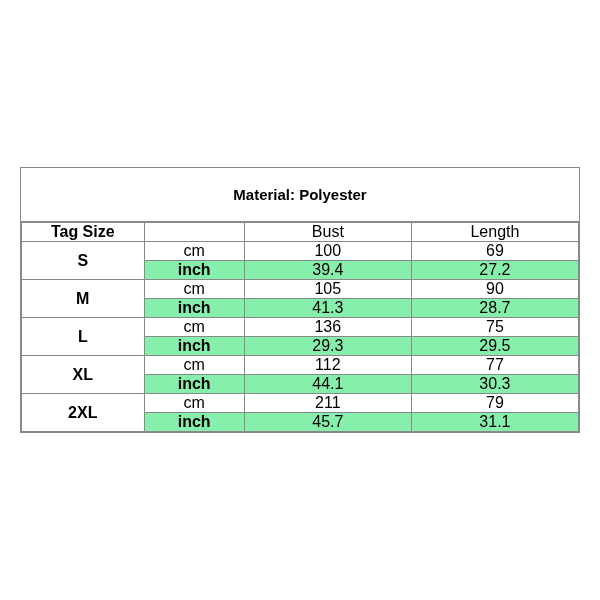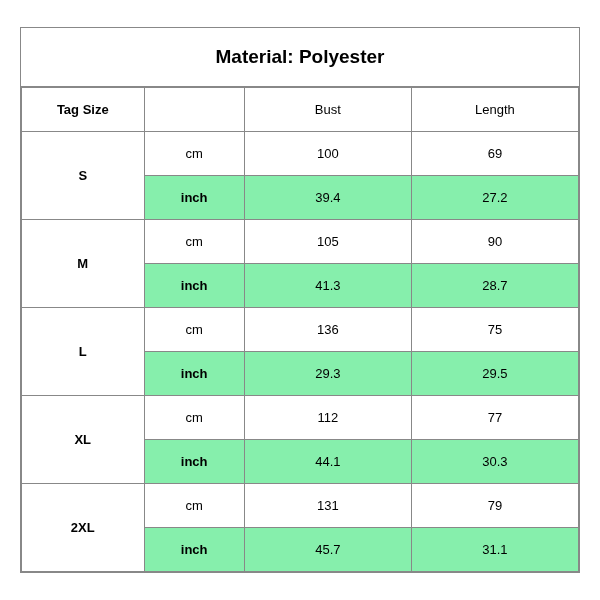--- a/index.html
+++ b/index.html
@@ -15,31 +15,31 @@
     .outer-container {
       border: 1px solid #888;
       width: 560px;
       margin: 20px auto;
     }
     .title-row {
       text-align: center;
       padding: 18px 10px;
       border-bottom: 1px solid #888;
       font-weight: bold;
-      font-size: 19px;
+      font-size: 15px;
     }
     table {
       width: 100%;
       border-collapse: collapse;
     }
     th, td {
       border: 1px solid #888;
       text-align: center;
-      font-size: 13px;
-      padding: 14px 4px;
+      font-size: 16px;
+      padding: 0 4px;
     }
     th {
       font-weight: normal;
       background: #fff;
     }
     .tag-size-col {
       width: 22%;
       font-weight: bold;
     }
     .unit-col {
@@ -122,21 +122,21 @@
           <td>77</td>
         </tr>
         <tr class="row-inch">
           <td style="font-weight: bold;">inch</td>
           <td>44.1</td>
           <td>30.3</td>
         </tr>
         <tr class="row-cm">
           <td class="tag-size-cell" rowspan="2">2XL</td>
           <td>cm</td>
-          <td>131</td>
+          <td>211</td>
           <td>79</td>
         </tr>
         <tr class="row-inch">
           <td style="font-weight: bold;">inch</td>
           <td>45.7</td>
           <td>31.1</td>
         </tr>
       </tbody>
   </table>
 </div>

